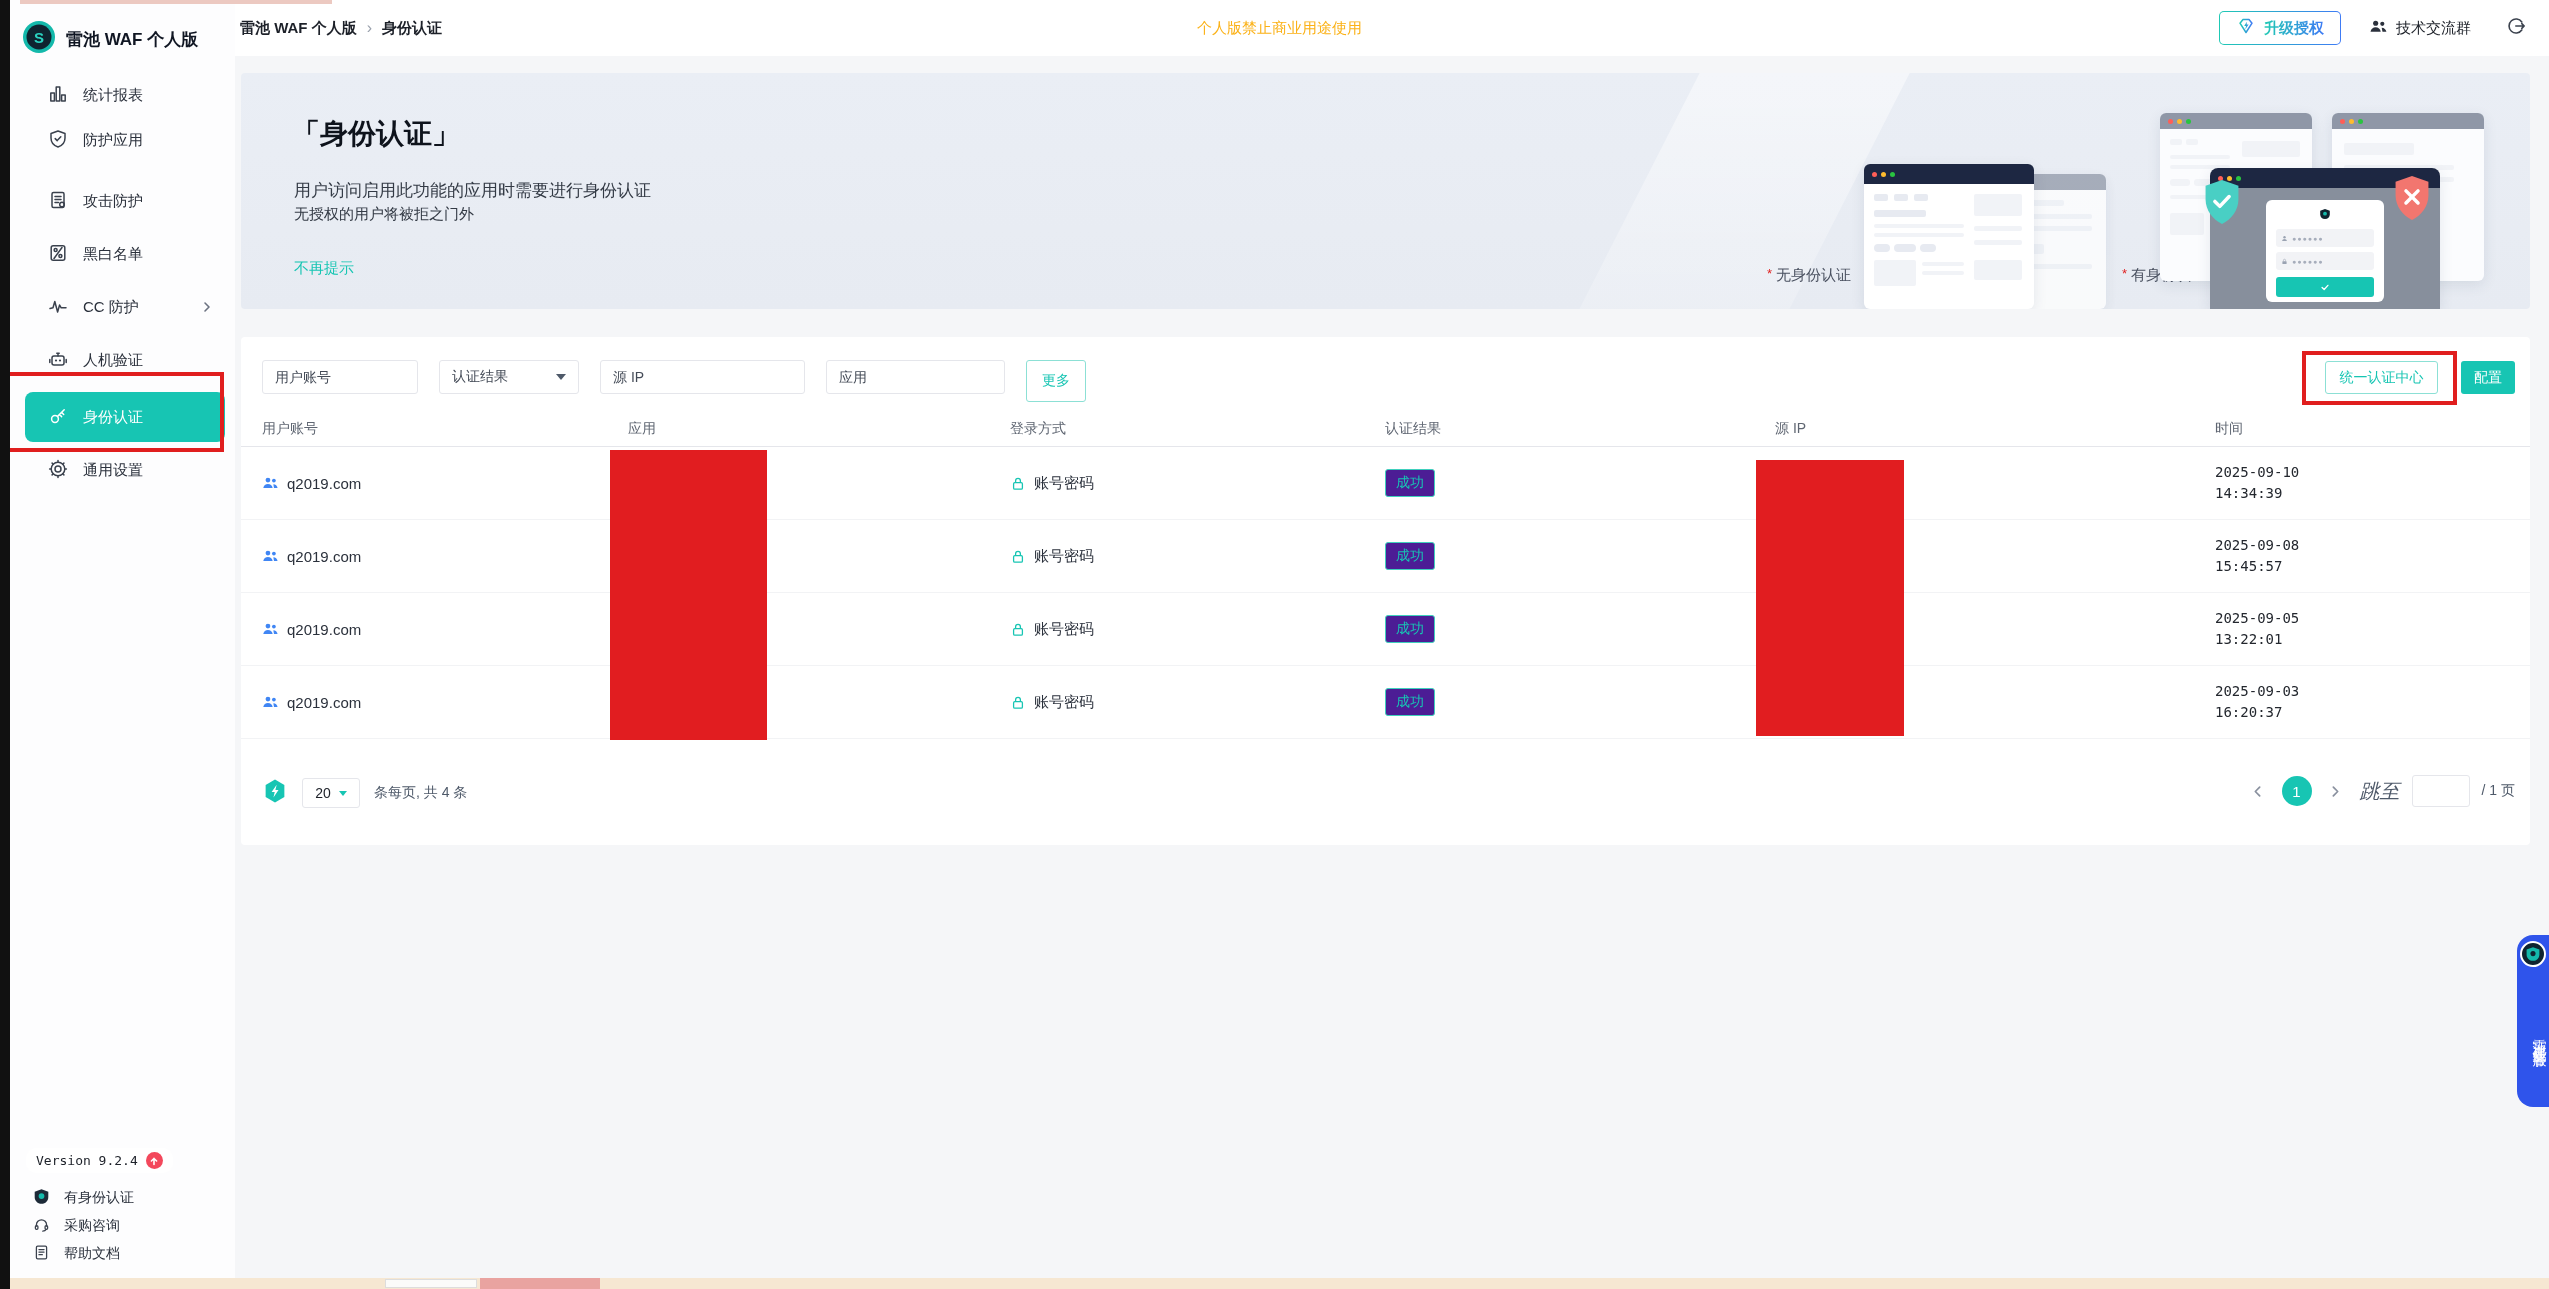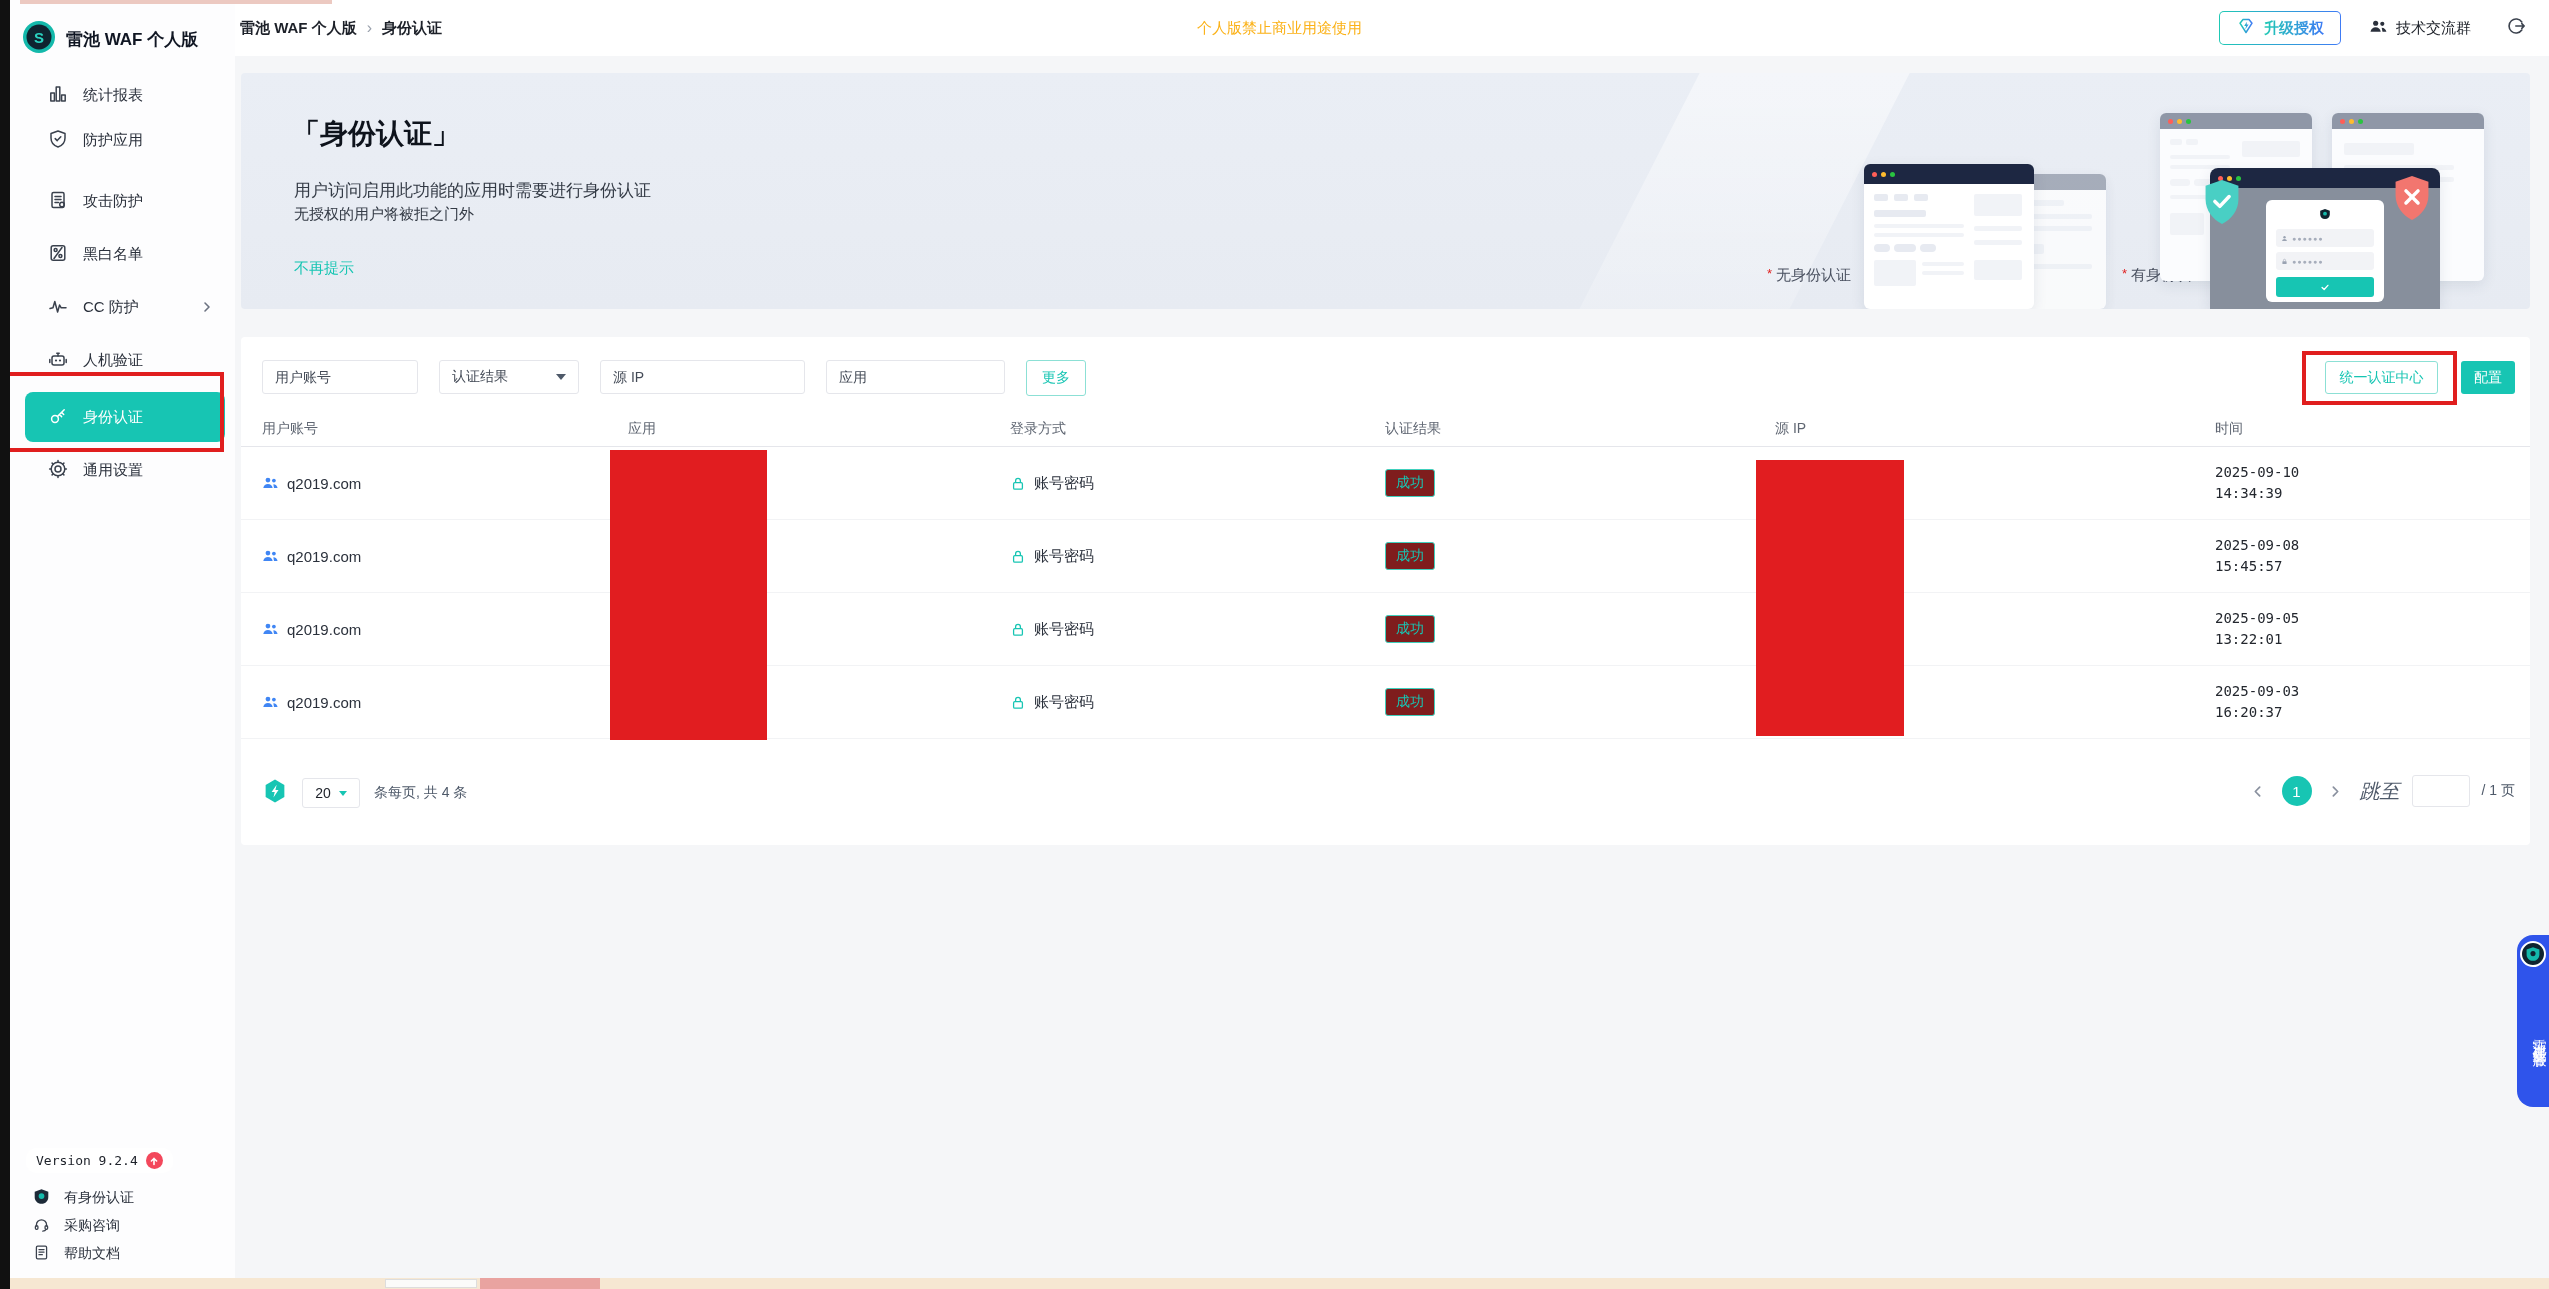--- a/index.html
+++ b/index.html
@@ -77,30 +77,30 @@
   .shield-badge { position:absolute; z-index:4; }
 
   
   .card { position:absolute; left:241px; top:337px; width:2289px; height:508px; background:#fff; border-radius:4px; z-index:7; }
   .filters { position:absolute; left:21px; top:23px; display:flex; gap:21px; }
   .f-input { height:34px; border:1px solid #e5e6eb; border-radius:3px; padding:0 12px; font-size:14px; color:#1d2129; background:#fff; outline:none; font-family:"Liberation Sans",sans-serif; }
   .f-input::placeholder { color:#444b57; opacity:1; }
   .w-account{width:156px;} .w-ip{width:205px;} .w-app{width:179px;}
   .f-select { width:140px; height:34px; border:1px solid #e5e6eb; border-radius:3px; padding:0 12px; font-size:14px; color:#444b57; display:flex; align-items:center; justify-content:space-between; cursor:pointer; background:#fff; }
   .caret { width:0; height:0; border-left:5px solid transparent; border-right:5px solid transparent; border-top:6px solid #4e5969; }
-  .btn-more { width:60px; height:36px; border:1px solid #8ce0d5; border-radius:3px; background:#fff; color:#17c5b3; font-size:14px; cursor:pointer; }
+  .btn-more { width:60px; height:42px; border:1px solid #8ce0d5; border-radius:3px; background:#fff; color:#17c5b3; font-size:14px; cursor:pointer; }
   .btn-sso { position:absolute; left:2084px; top:24px; width:113px; height:33px; border:1px solid #8ce0d5; border-radius:3px; background:#fff; color:#17c5b3; font-size:14px; cursor:pointer; }
   .btn-config { position:absolute; left:2220px; top:24px; width:54px; height:33px; border:none; border-radius:3px; background:#17c5b3; color:#fff; font-size:14px; cursor:pointer; }
 
   .t-head { position:absolute; left:0; top:80px; width:100%; height:30px; border-bottom:1px solid #e5e6eb; font-size:14px; color:#5f6672; }
   .t-head span { position:absolute; bottom:8px; }
   .c1{left:21px;} .c2{left:387px;} .c3{left:769px;} .c4{left:1144px;} .c5{left:1534px;} .c6{left:1974px;}
   .t-row { position:absolute; left:0; width:100%; height:73px; border-bottom:1px solid #f2f3f5; }
   .cell { position:absolute; top:50%; transform:translateY(-50%); font-size:15px; color:#2b313c; display:flex; align-items:center; gap:8px; }
-  .badge-ok { display:inline-block; border:1px solid #3fd0bd; color:#17c5b3; font-size:14px; padding:4px 10px; border-radius:3px; background:#7f1d1d; }
+  .badge-ok { display:inline-block; border:1px solid #3fd0bd; color:#17c5b3; font-size:14px; padding:4px 10px; border-radius:3px; background:#4c1d95; }
   .cell-time { font-family:"DejaVu Sans Mono",monospace; font-size:14px; line-height:21px; display:block; color:#23272e; }
   .redact { position:absolute; background:#e11d20; z-index:9; }
   .redact-app { left:369px; top:113px; width:157px; height:290px; }
   .redact-ip { left:1515px; top:123px; width:148px; height:276px; }
 
   .pager { position:absolute; left:21px; top:441px; display:flex; align-items:center; gap:14px; }
   .pg-size { width:58px; height:30px; border:1px solid #e5e6eb; border-radius:3px; display:flex; align-items:center; justify-content:center; gap:8px; font-size:14px; color:#1d2129; cursor:pointer; background:#fff; }
   .pg-size .caret { border-top-color:#17c5b3; border-left-width:4px; border-right-width:4px; border-top-width:5px; }
   .pg-summary { font-size:14px; color:#4e5969; }
   .pager-right { position:absolute; right:15px; top:438px; display:flex; align-items:center; gap:12px; }

